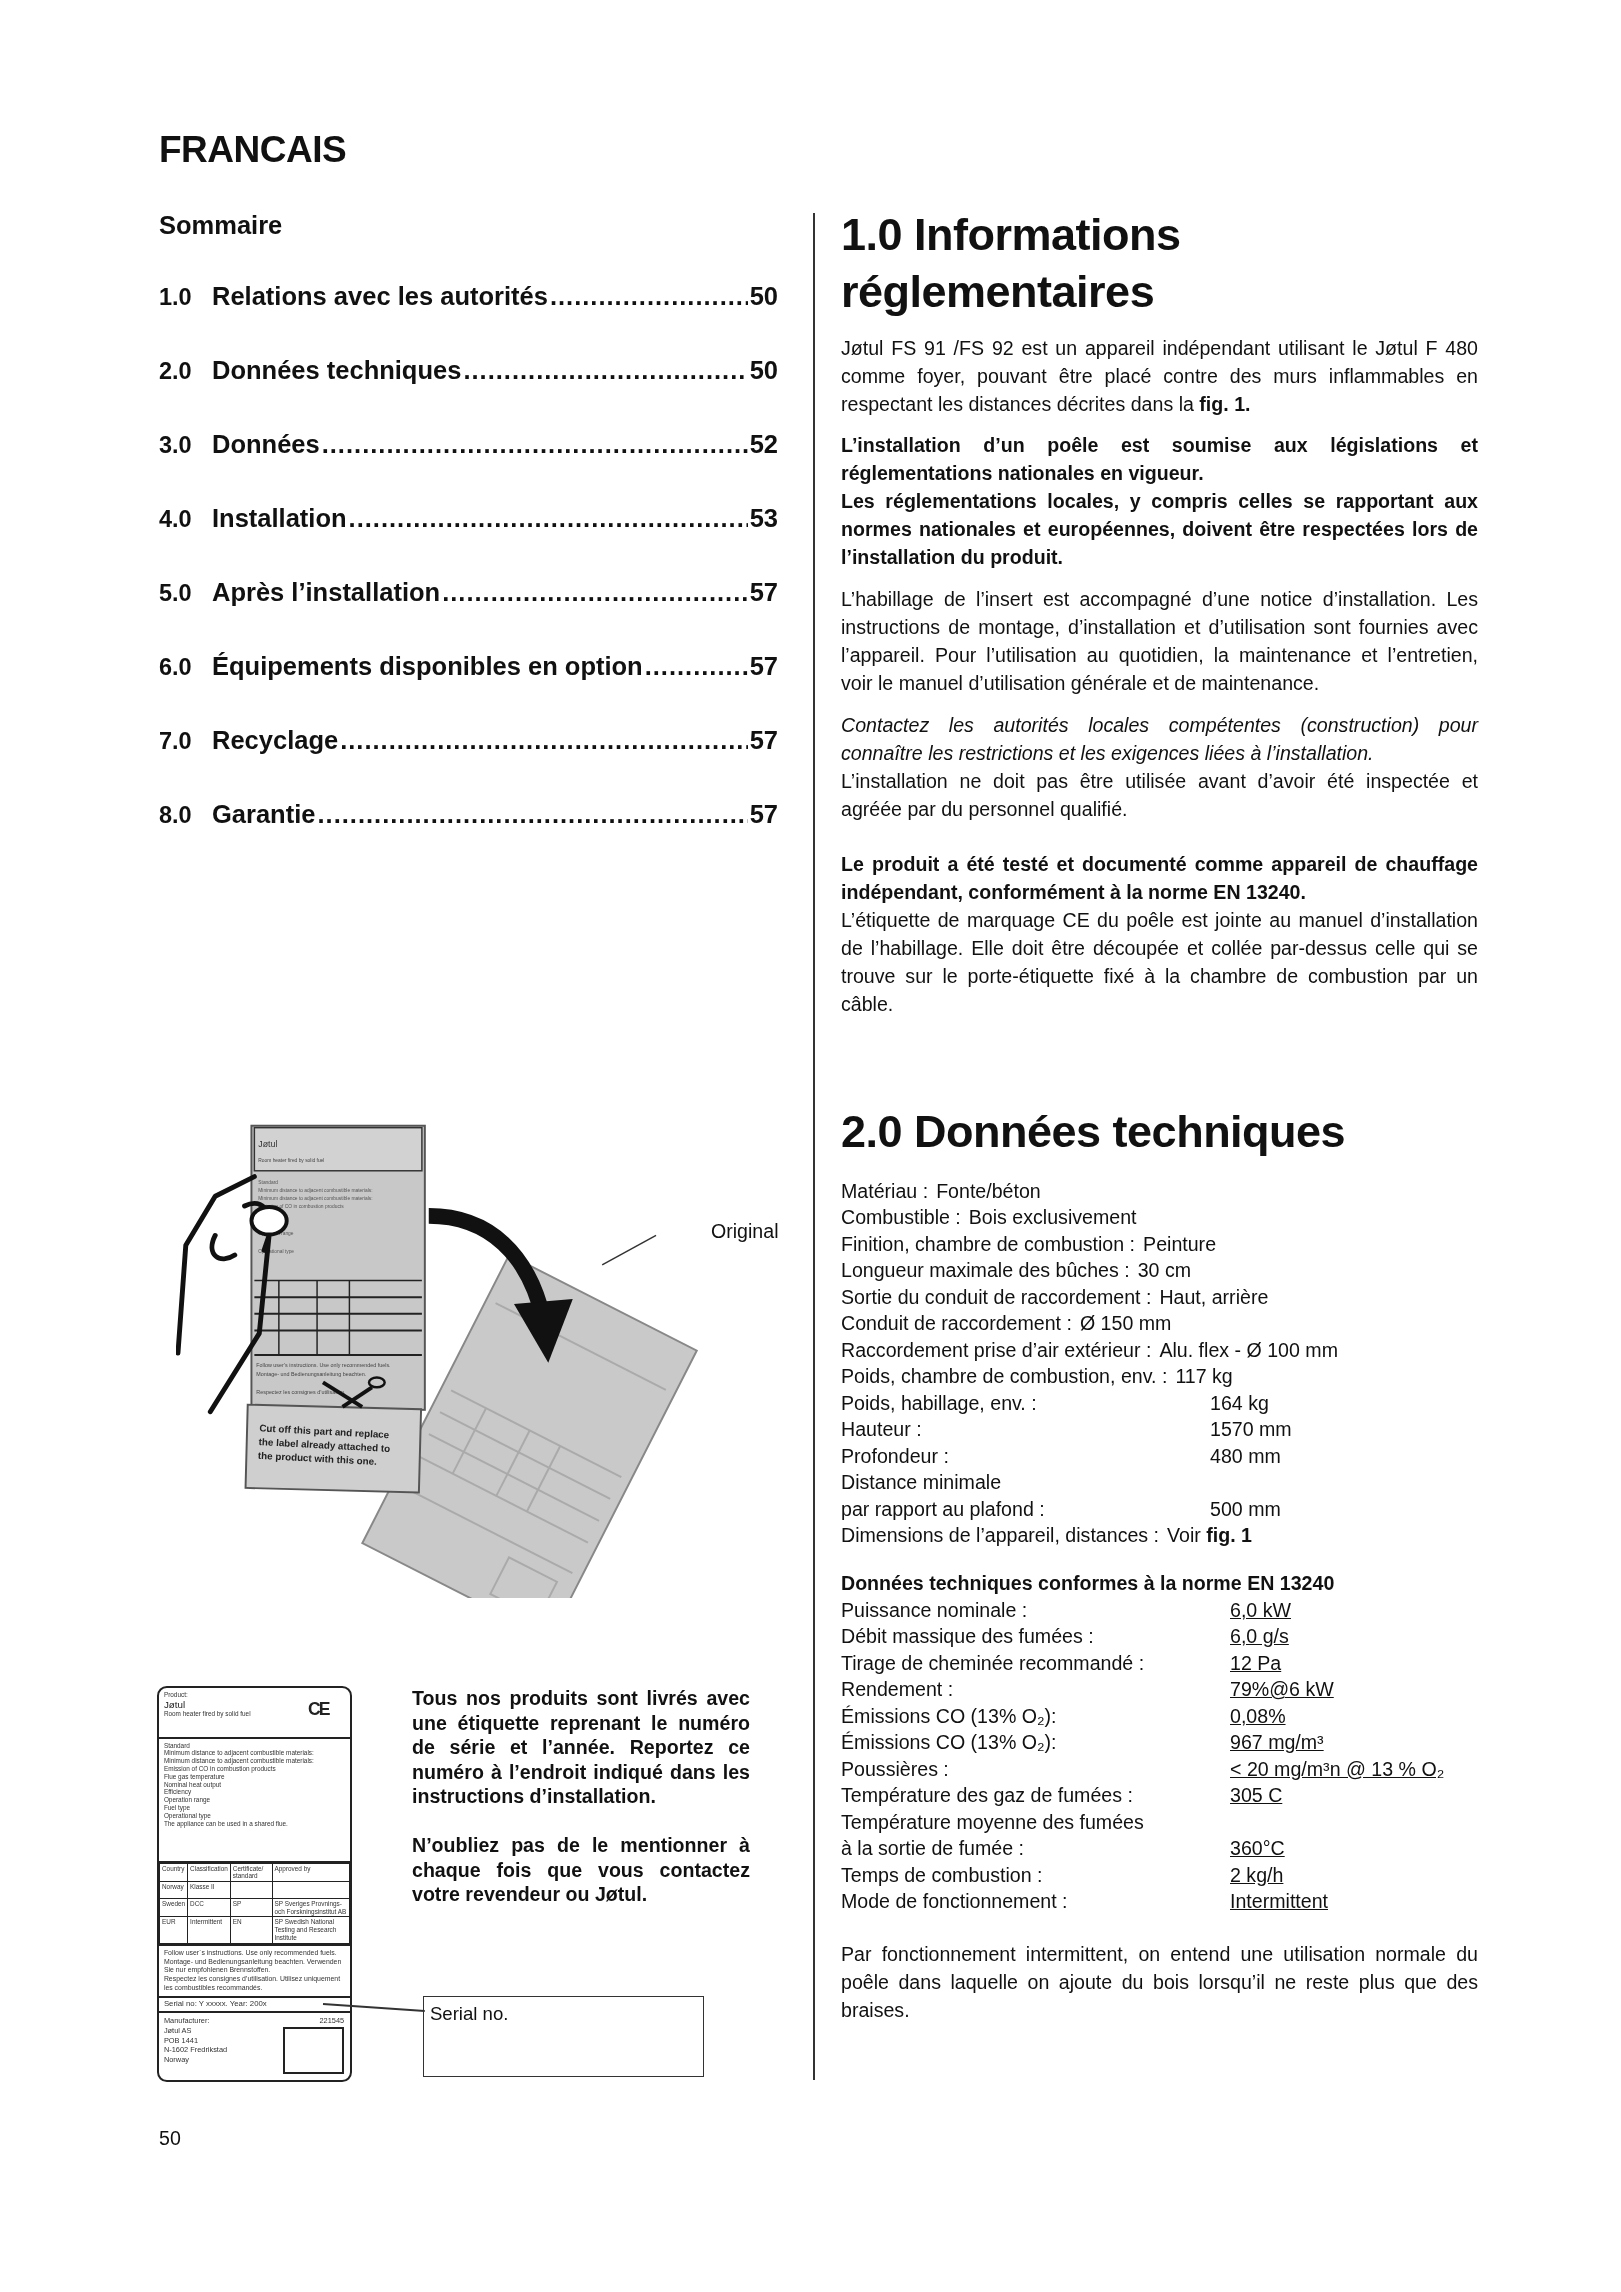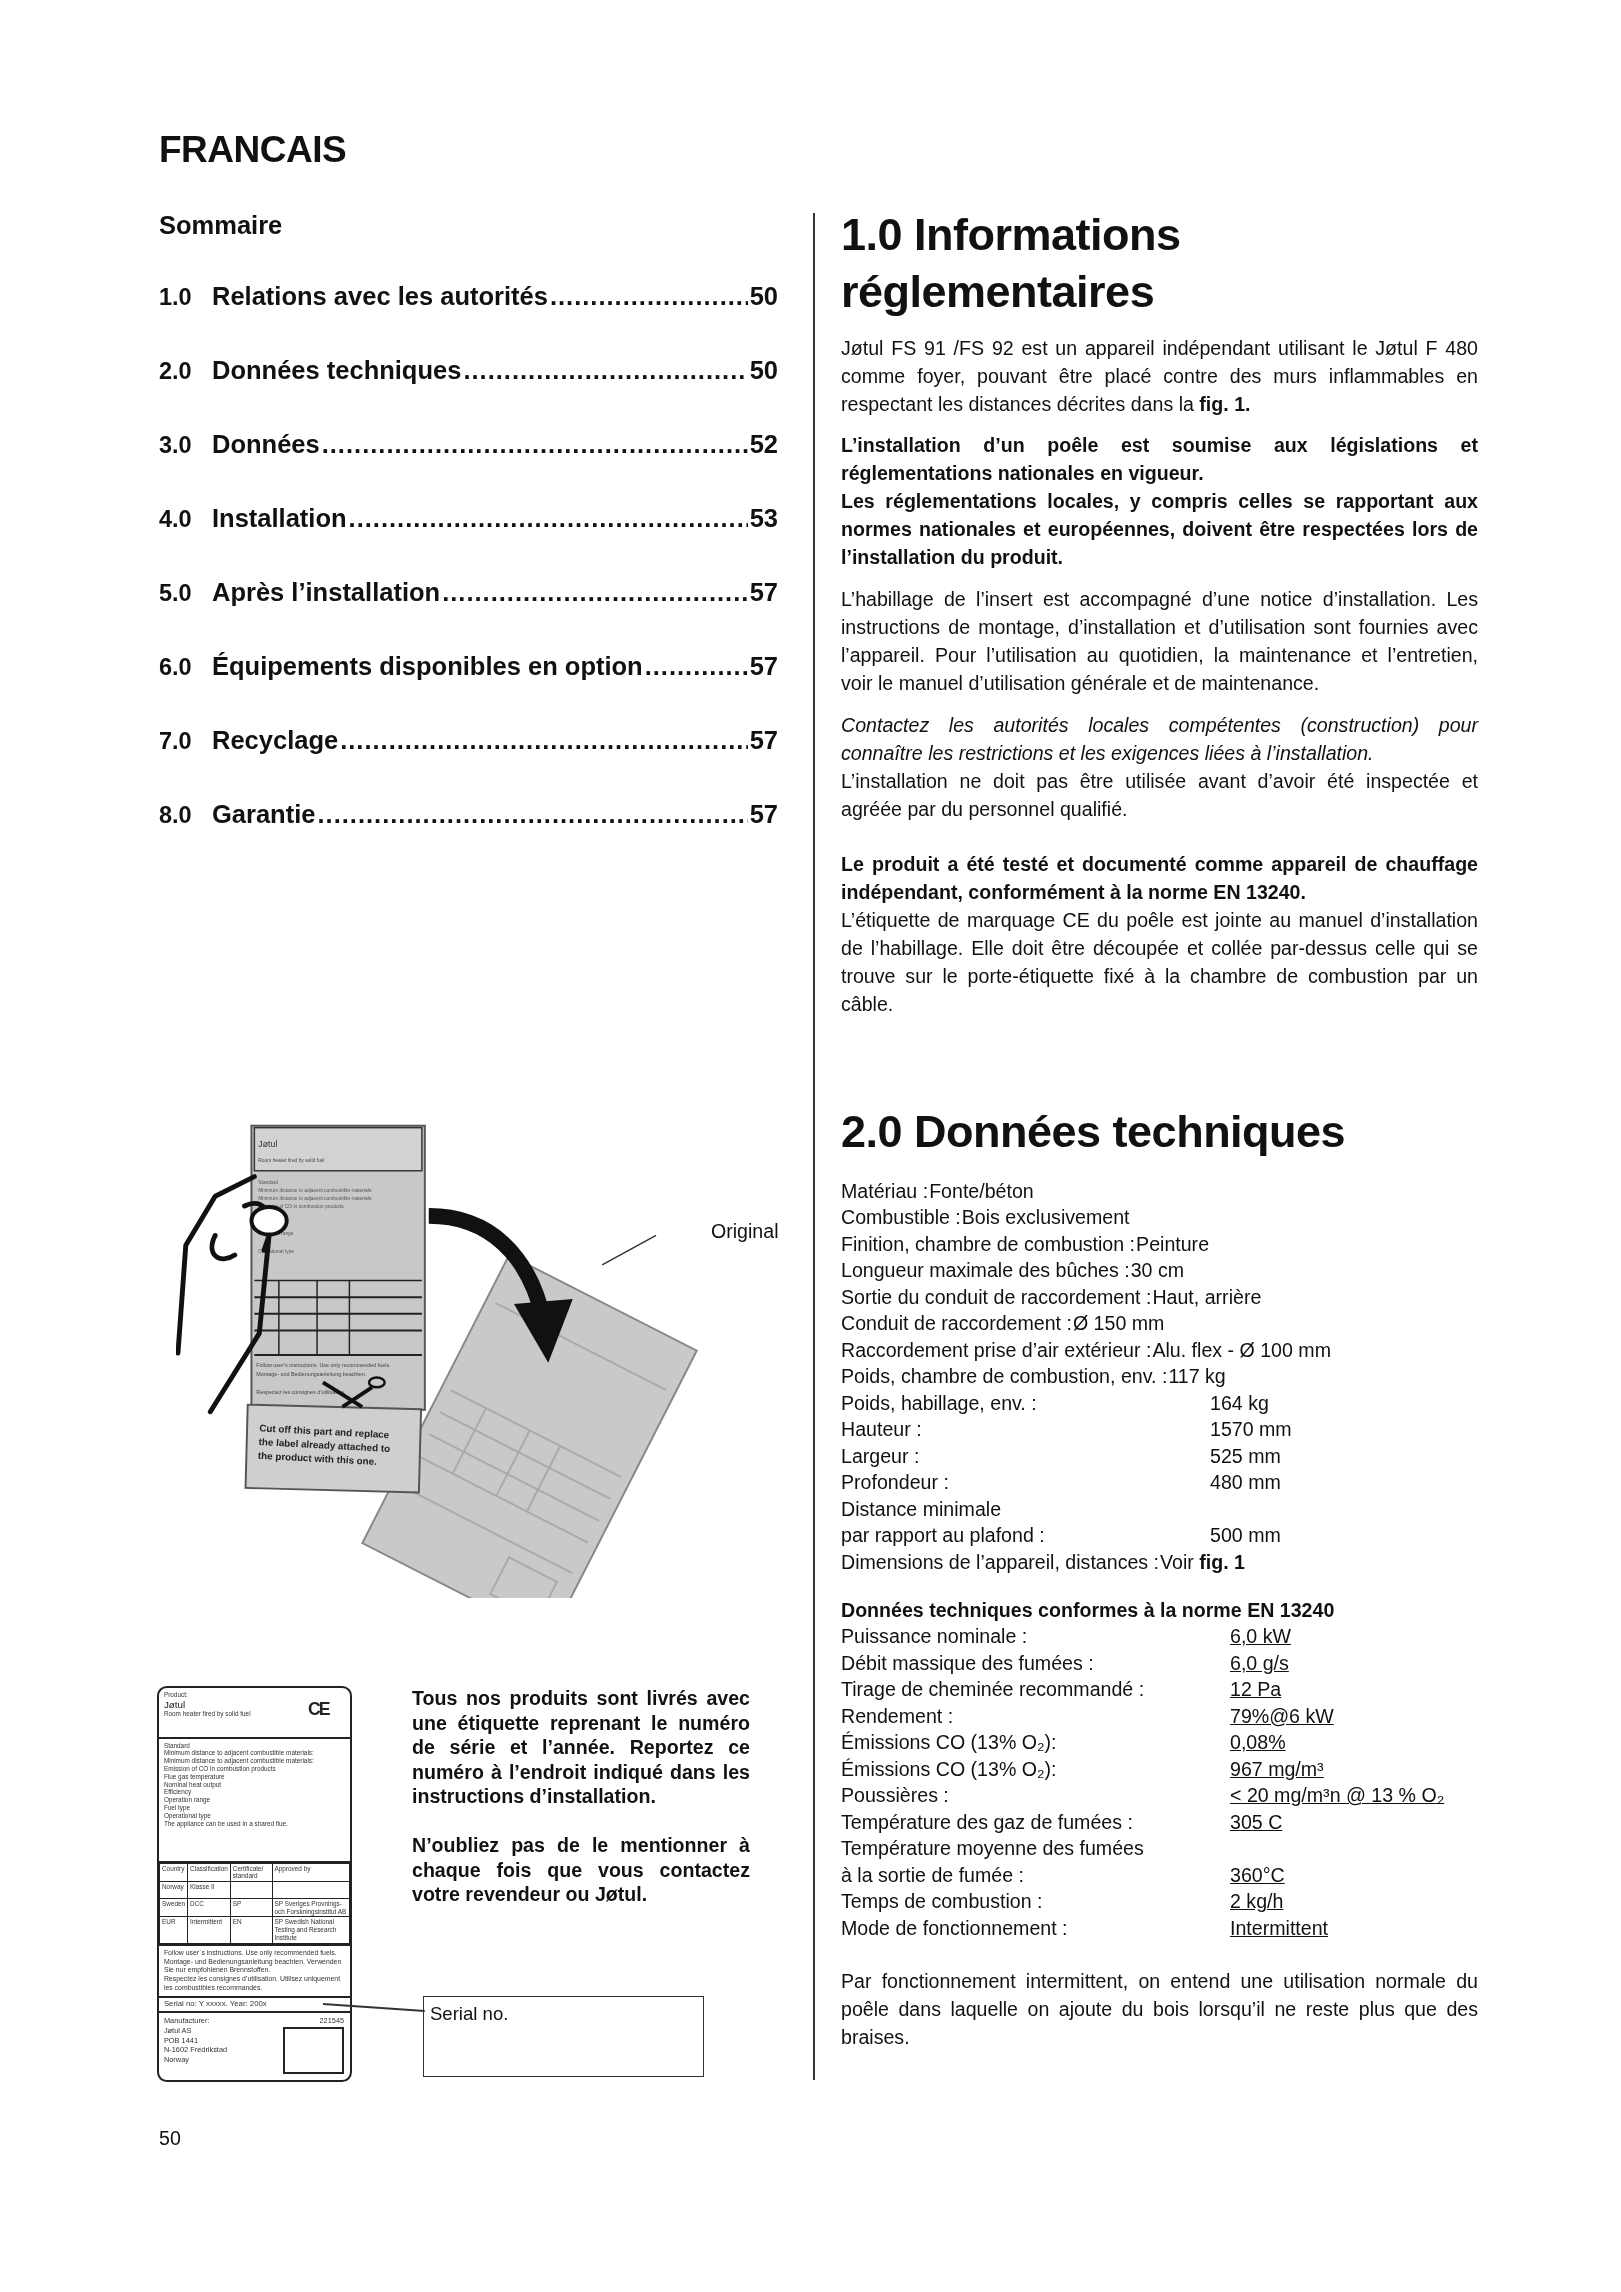--- a/index.html
+++ b/index.html
@@ -23,21 +23,21 @@
   
   .right { left: 841px; width: 637px; }
   .h1 { font-size: 45px; font-weight: bold; line-height: 57px; font-family: "Liberation Sans", sans-serif; letter-spacing: -0.5px; }
   .p { font-size: 19.6px; line-height: 28px; text-align: justify; font-family: "Liberation Sans", sans-serif; }
   .p b { font-weight: bold; }
   .p i { font-style: italic; }
 
   .spec { font-size: 19.6px; line-height: 26.5px; font-family: "Liberation Sans", sans-serif; }
   .spec-row { display: flex; white-space: nowrap; }
   .spec-row .k { flex: 0 0 auto; }
-  .spec-row .v { flex: 0 0 auto; margin-left: 1px; }
+  .spec-row .v { flex: 0 0 auto; margin-left: 8px; }
   .spec-row.col .k { width: 369px; }
   .spec-row.col .v { margin-left: 0; }
   .spec-row.col2 .k { width: 373px; }
   .spec-row.col2 .v { margin-left: 16px; text-decoration: underline; }
   .spec-head { font-weight: bold; }
 
   
   .illus { left: 176px; top: 1108px; width: 627px; height: 490px; }
   .orig-label { left: 711px; top: 1220px; font-size: 19.6px; font-family: "Liberation Sans", sans-serif; }
 
@@ -325,24 +325,20 @@
 
     <div class="spec-row col">
         <span class="k">Poids, habillage, env. :</span>
         <span class="v"> 164 kg</span>
       </div>
     <div class="spec-row col">
         <span class="k">Hauteur :</span>
         <span class="v">1570 mm</span>
       </div>
     <div class="spec-row col">
-        <span class="k">Largeur :</span>
-        <span class="v">525 mm</span>
-      </div>
-    <div class="spec-row col">
         <span class="k">Profondeur :</span>
         <span class="v">480 mm</span>
       </div>
     <div class="spec-row col">
         <span class="k">Distance minimale</span>
         <span class="v"></span>
       </div>
     <div class="spec-row col">
         <span class="k">par rapport au plafond :</span>
         <span class="v">500 mm</span>

